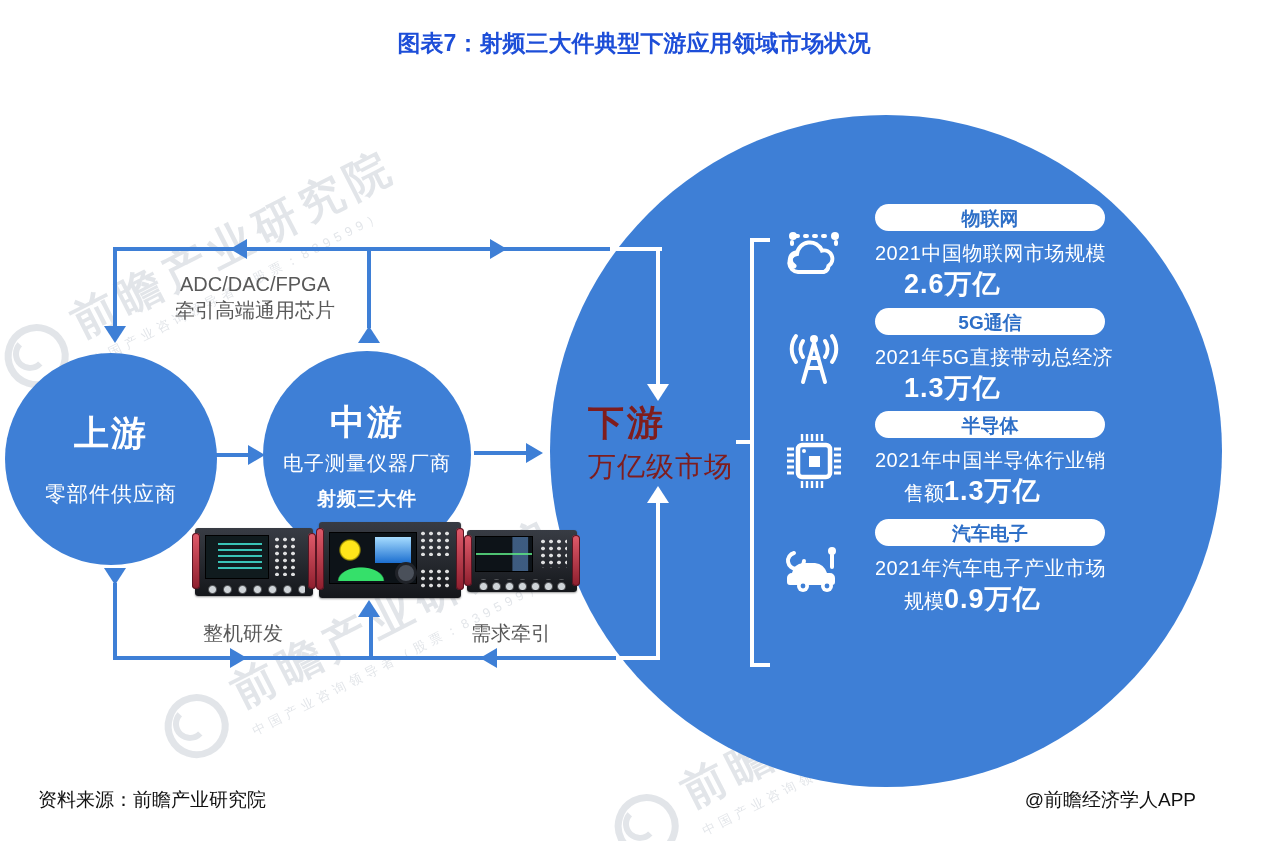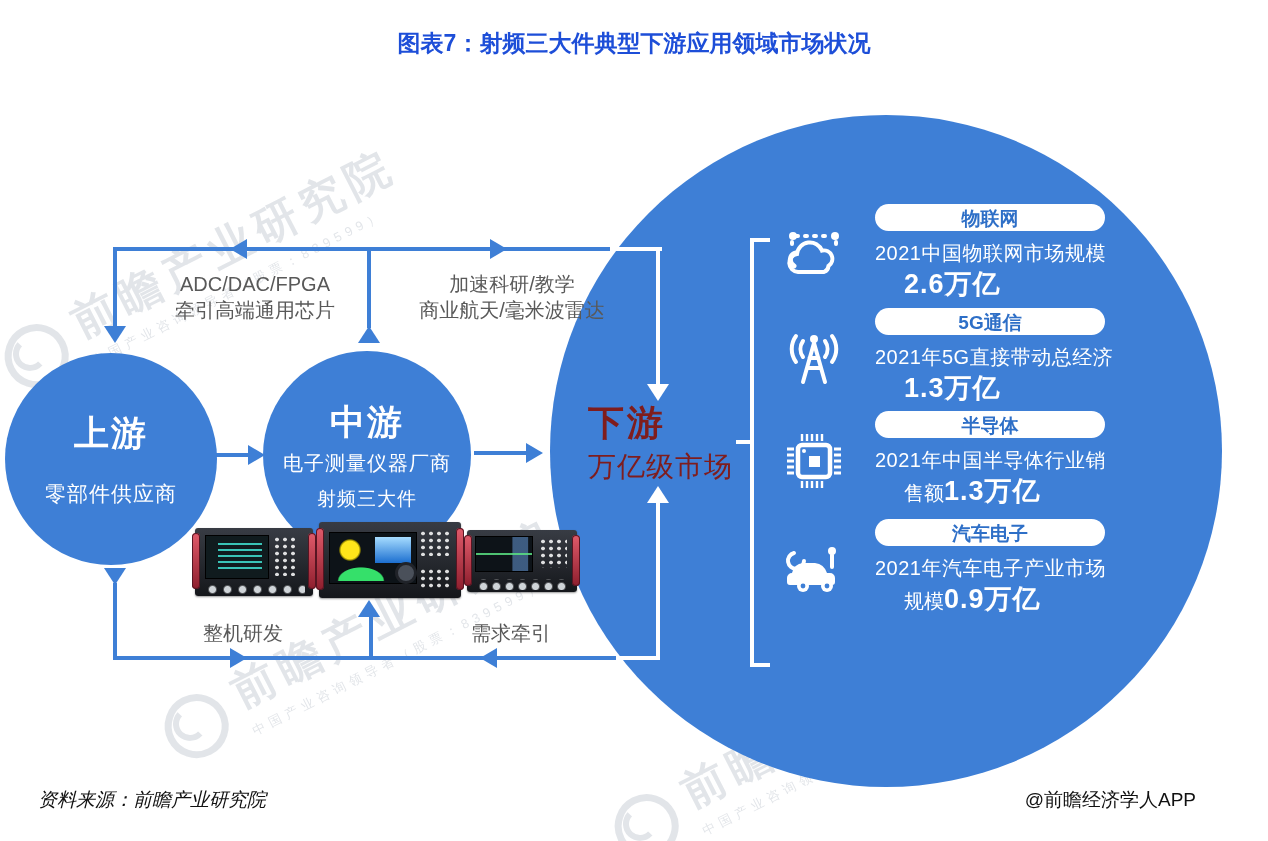--- a/index.html
+++ b/index.html
@@ -9,21 +9,21 @@
   .title{position:absolute;top:28px;left:0;right:0;text-align:center;
          font-size:23px;font-weight:bold;color:#1d4ed8;}
   
   .circle{position:absolute;border-radius:50%;background:var(--blue);color:#fff;
           display:flex;flex-direction:column;align-items:center;justify-content:center;text-align:center;}
   .c-up{left:5px;top:353px;width:212px;height:212px;}
   .c-mid{left:263px;top:351px;width:208px;height:208px;}
   .c-down{left:550px;top:115px;width:672px;height:672px;}
   .c-title{font-size:35px;font-weight:bold;letter-spacing:2px;}
   .c-sub{font-size:21px;margin-top:23px;letter-spacing:1px;}
-  .c-tag{font-size:19px;font-weight:normal;margin-top:9px;letter-spacing:1px;}
+  .c-tag{font-size:19px;font-weight:bold;margin-top:9px;letter-spacing:1px;}
   
   .ln{position:absolute;background:var(--blue);}
   .ln.w{background:#fff;}
   .tri{position:absolute;width:0;height:0;}
   .t-up{border-left:11px solid transparent;border-right:11px solid transparent;border-bottom:17px solid var(--blue);}
   .t-down{border-left:11px solid transparent;border-right:11px solid transparent;border-top:17px solid var(--blue);}
   .t-left{border-top:10px solid transparent;border-bottom:10px solid transparent;border-right:17px solid var(--blue);}
   .t-right{border-top:10px solid transparent;border-bottom:10px solid transparent;border-left:17px solid var(--blue);}
   .t-up.w{border-bottom-color:#fff;} .t-down.w{border-top-color:#fff;}
   
@@ -35,21 +35,21 @@
   
   .item{position:absolute;left:770px;width:345px;height:100px;color:#fff;}
   .item-icon{position:absolute;left:12px;top:18px;width:64px;height:64px;}
   .pill{position:absolute;left:105px;top:0;width:230px;height:27px;background:#fff;border-radius:15px;
         color:var(--pillblue);font-weight:bold;font-size:19px;line-height:29px;text-align:center;}
   .desc{position:absolute;left:105px;top:36px;width:240px;font-size:20px;letter-spacing:0.5px;}
   .vline2{position:absolute;left:105px;top:62px;width:240px;margin-left:29px;}
   .vprefix{font-size:20px;}
   .value{font-size:27px;font-weight:bold;letter-spacing:1px;}
   
-  .source{position:absolute;left:38px;top:787px;font-size:19px;color:#111;font-style:italic;}
+  .source{position:absolute;left:38px;top:787px;font-size:19px;color:#111;}
   .credit{position:absolute;right:72px;top:787px;font-size:19px;color:#111;}
   
   .wm{position:absolute;transform:rotate(-27deg);transform-origin:left top;pointer-events:none;}
   .wm-inner{display:flex;align-items:center;gap:16px;}
   .wm-logo{width:50px;height:50px;border:7px solid currentColor;border-radius:50%;position:relative;flex:none;}
   .wm-logo::after{content:"";position:absolute;left:3px;top:3px;width:22px;height:22px;border:6px solid transparent;
         border-left-color:currentColor;border-bottom-color:currentColor;border-radius:50%;transform:rotate(25deg);}
   .wm-text{font-size:44px;font-weight:bold;letter-spacing:7px;white-space:nowrap;display:block;}
   .wm-sub{display:block;font-size:13px;letter-spacing:5px;white-space:nowrap;margin-top:3px;}
   .wm-gray{color:rgba(110,125,145,0.20);}
@@ -184,24 +184,20 @@
 
   <div class="dn">
     <div class="dn-title">下游</div>
     <div class="dn-sub">万亿级市场</div>
   </div>
 
   <div class="elabel" style="left:130px;top:271px;width:250px;">
     <div>ADC/DAC/FPGA</div>
     <div>牵引高端通用芯片</div>
   </div>
-  <div class="elabel" style="left:387px;top:271px;width:250px;">
-    <div>加速科研/教学</div>
-    <div>商业航天/毫米波雷达</div>
-  </div>
   <div class="elabel" style="left:178px;top:620px;width:130px;">整机研发</div>
   <div class="elabel" style="left:446px;top:620px;width:130px;">需求牵引</div>
 
   <div class="item" style="top:204px;">
     <svg class="item-icon" viewBox="0 0 64 64">
       <g fill="none" stroke="#fff" stroke-width="4" stroke-linecap="round">
         <path d="M14 14 h36" stroke-dasharray="2 7"></path>
         <circle cx="11" cy="14" r="4" fill="#fff" stroke="none"></circle>
         <circle cx="53" cy="14" r="4" fill="#fff" stroke="none"></circle>
         <path d="M10 20 v8 M54 20 v8" stroke-dasharray="2 6"></path>

